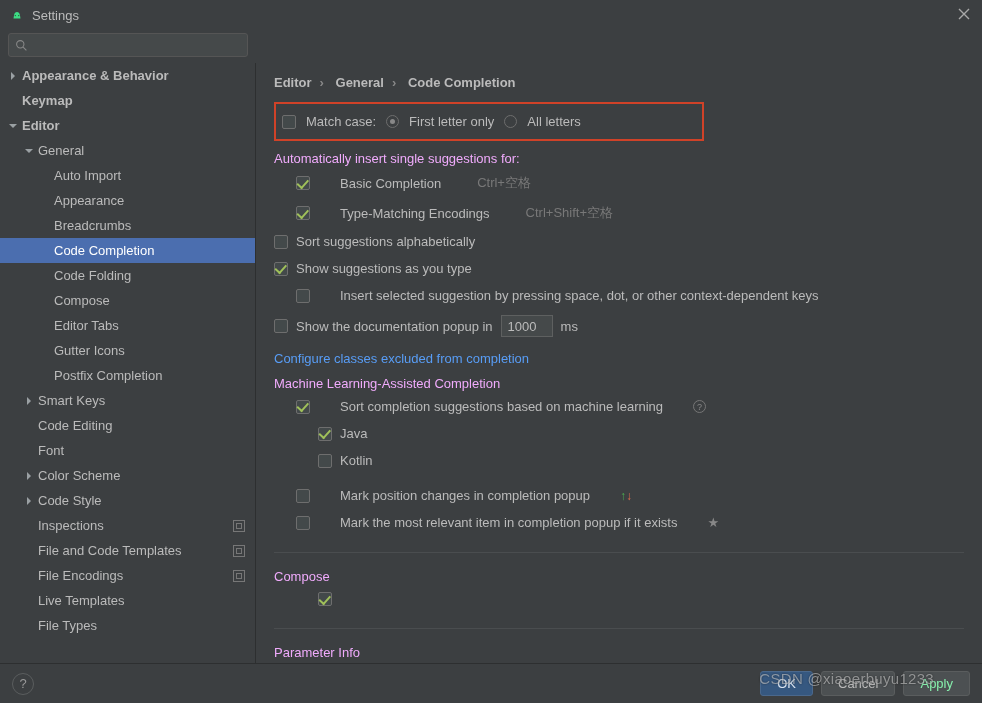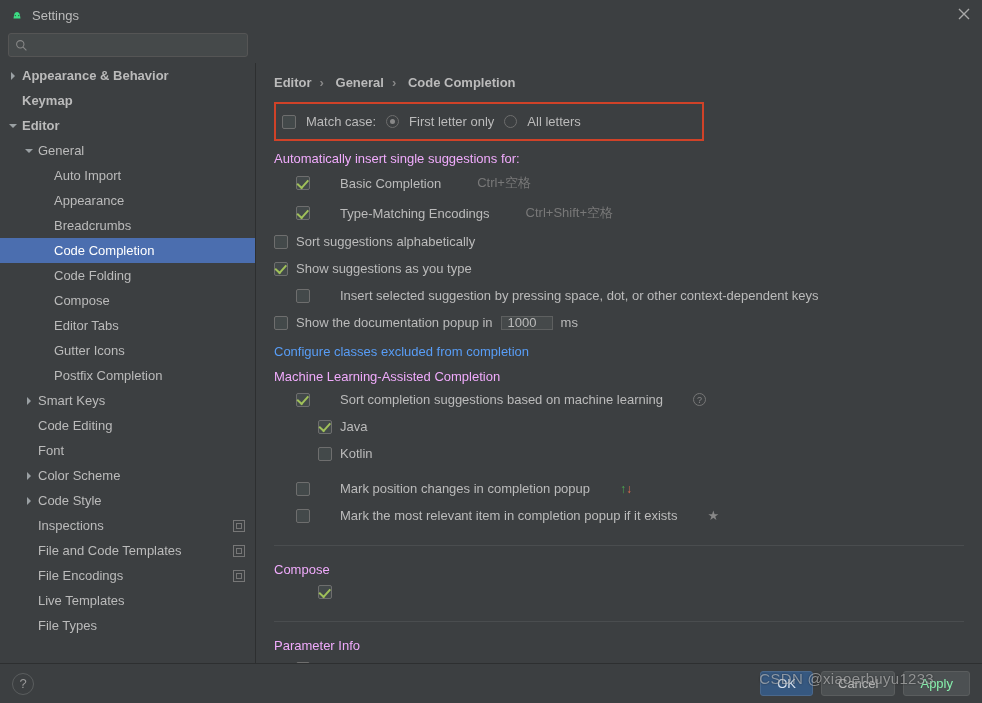--- a/index.html
+++ b/index.html
@@ -66,21 +66,21 @@
   display: inline-flex; align-items: center; justify-content: center; flex: none;
 }
 .radio.sel::after { content:""; width:5px; height:5px; background:#888; border-radius:50%; }
 .row { display: flex; align-items: center; gap: 8px; padding: 6px 0; }
 .row.in1 { padding-left: 22px; gap: 30px; }
 .row.in2 { padding-left: 44px; text-align: right; }
 .shortcut { color: #787878; margin-left: 6px; }
 .section-label { color: #f0abfc; padding: 6px 0 2px 0; }
 .link { color: #589df6; cursor: pointer; padding: 8px 0 4px 0; display: inline-block; }
 .num-input {
-  width: 52px; height: 14px; background: #45494a; border: 1px solid #5e6060;
+  width: 52px; height: 22px; background: #45494a; border: 1px solid #5e6060;
   color: #bbb; text-align: left; padding: 0 6px; font-size: 13px;
 }
 .help-circle {
   width: 13px; height: 13px; border: 1px solid #777; border-radius: 50%;
   display: inline-flex; align-items: center; justify-content: center;
   font-size: 9px; color: #888;
 }
 .arrows { font-size: 12px; }
 .arrows .up { color: #4caf50; }
 .arrows .down { color: #e06c4c; }

